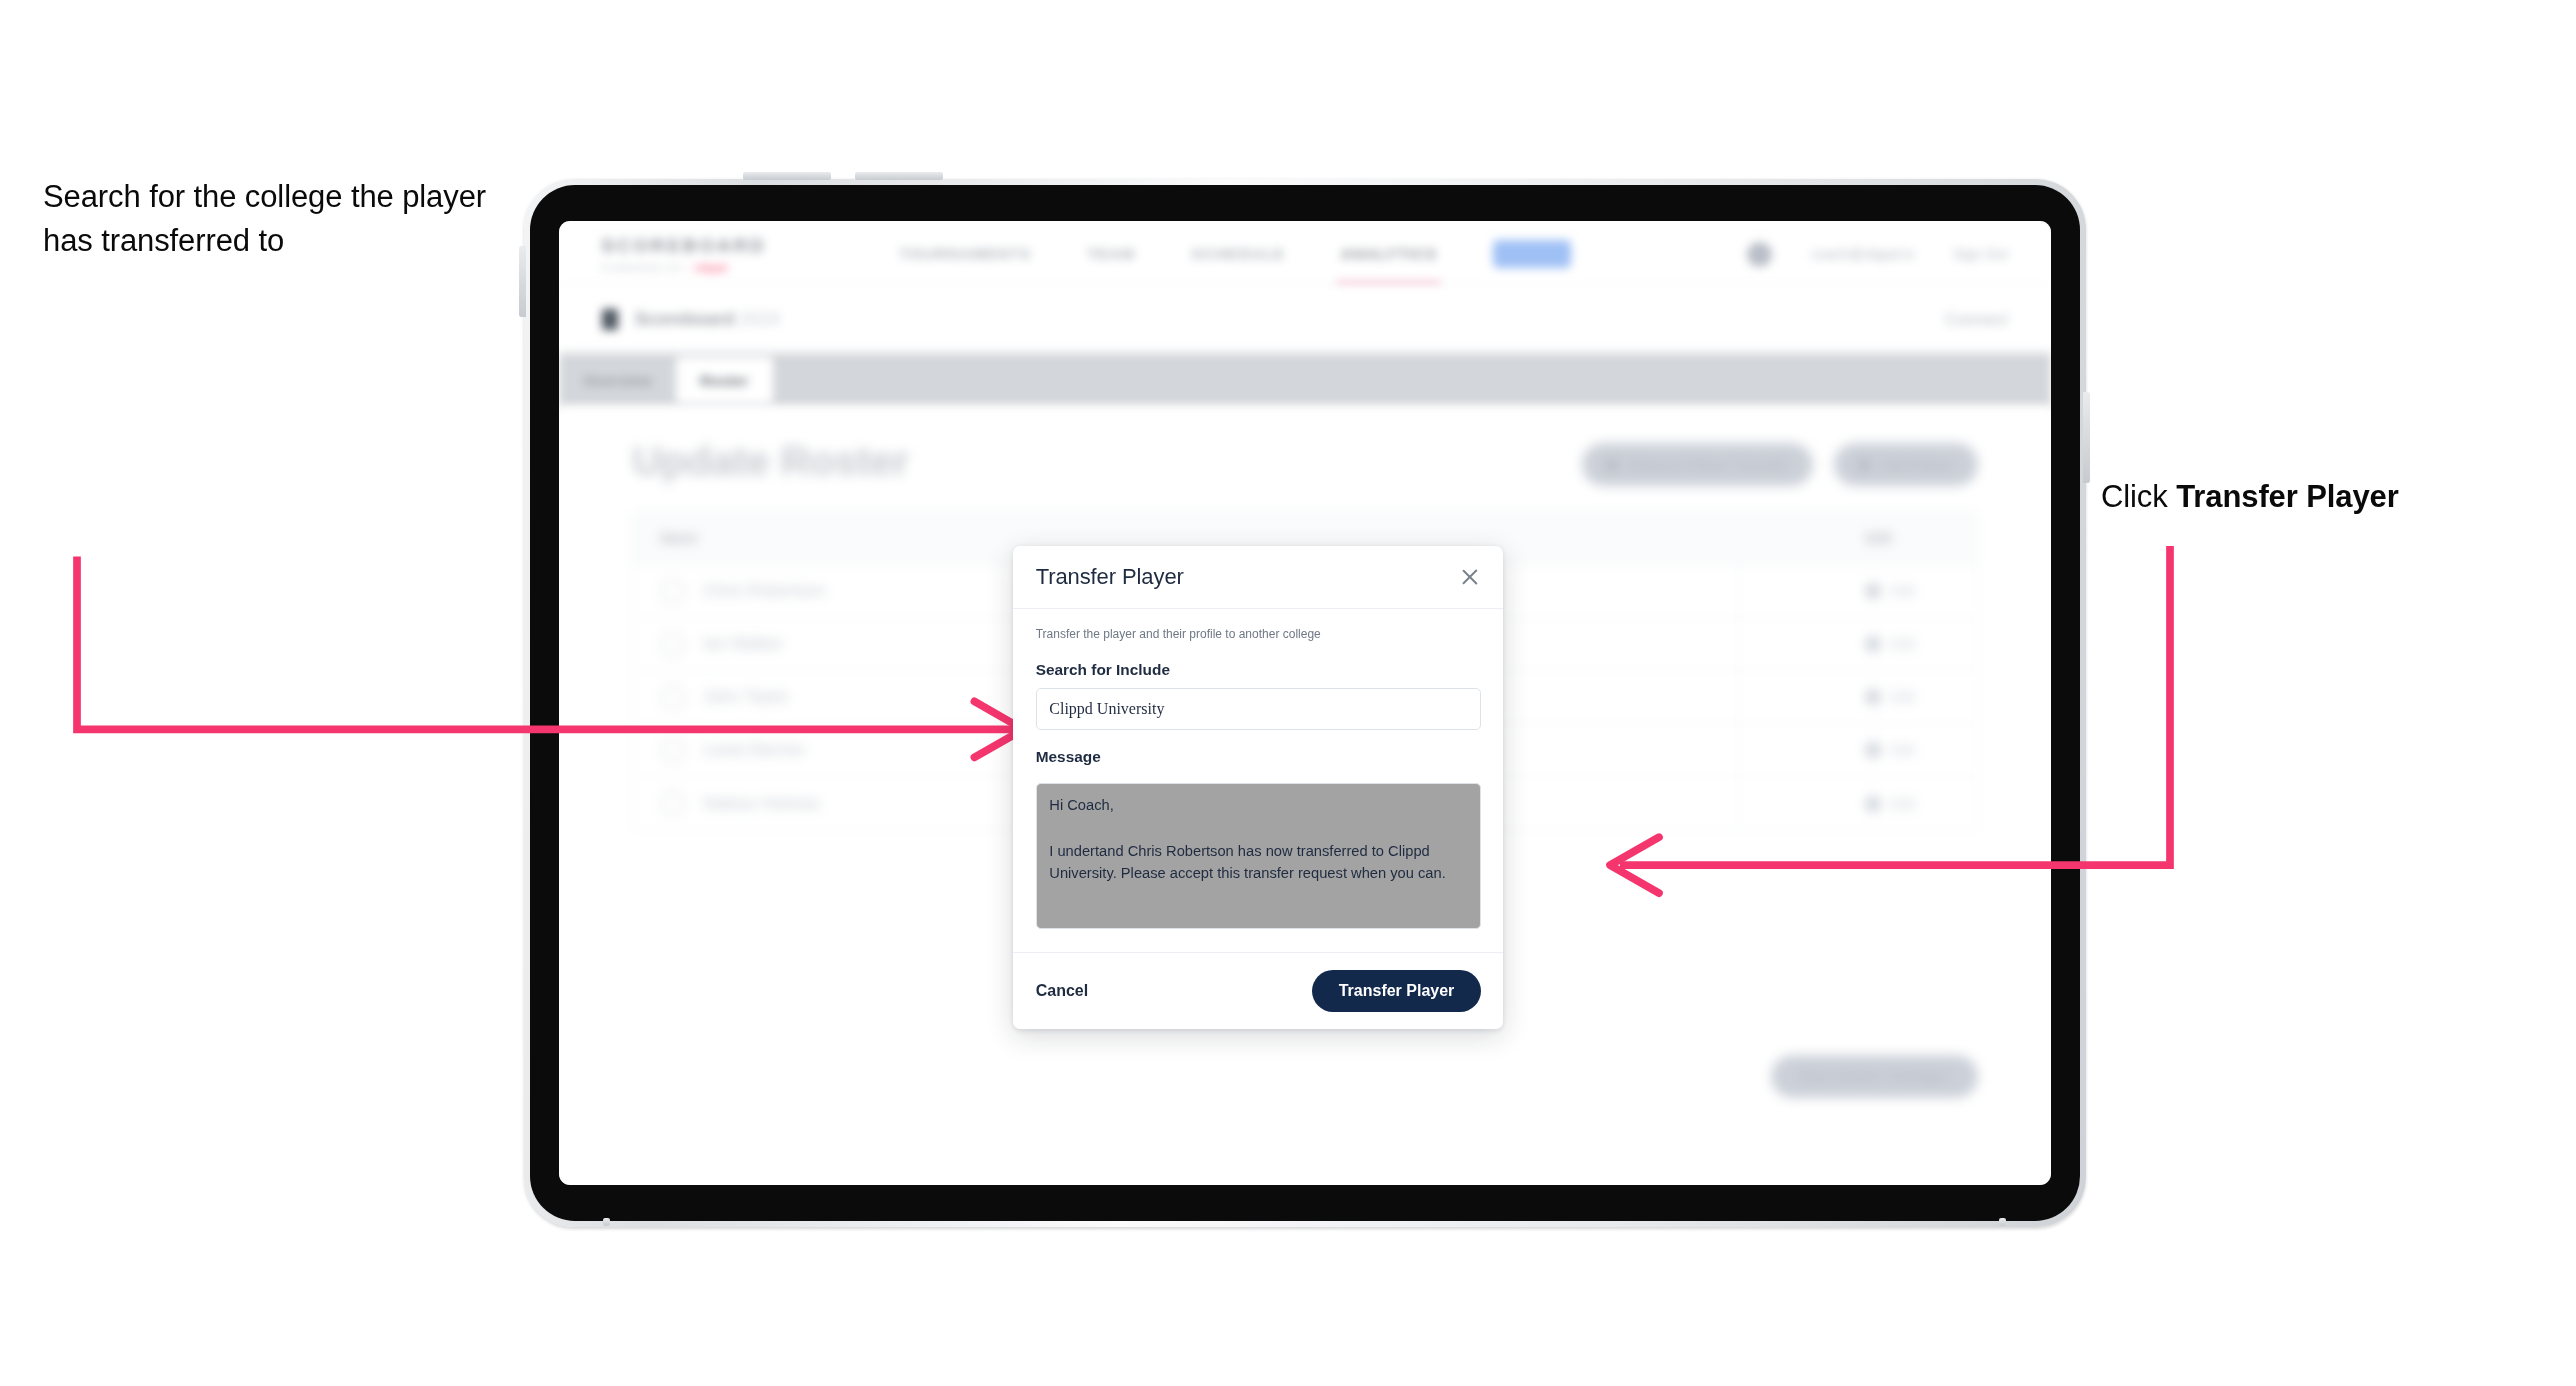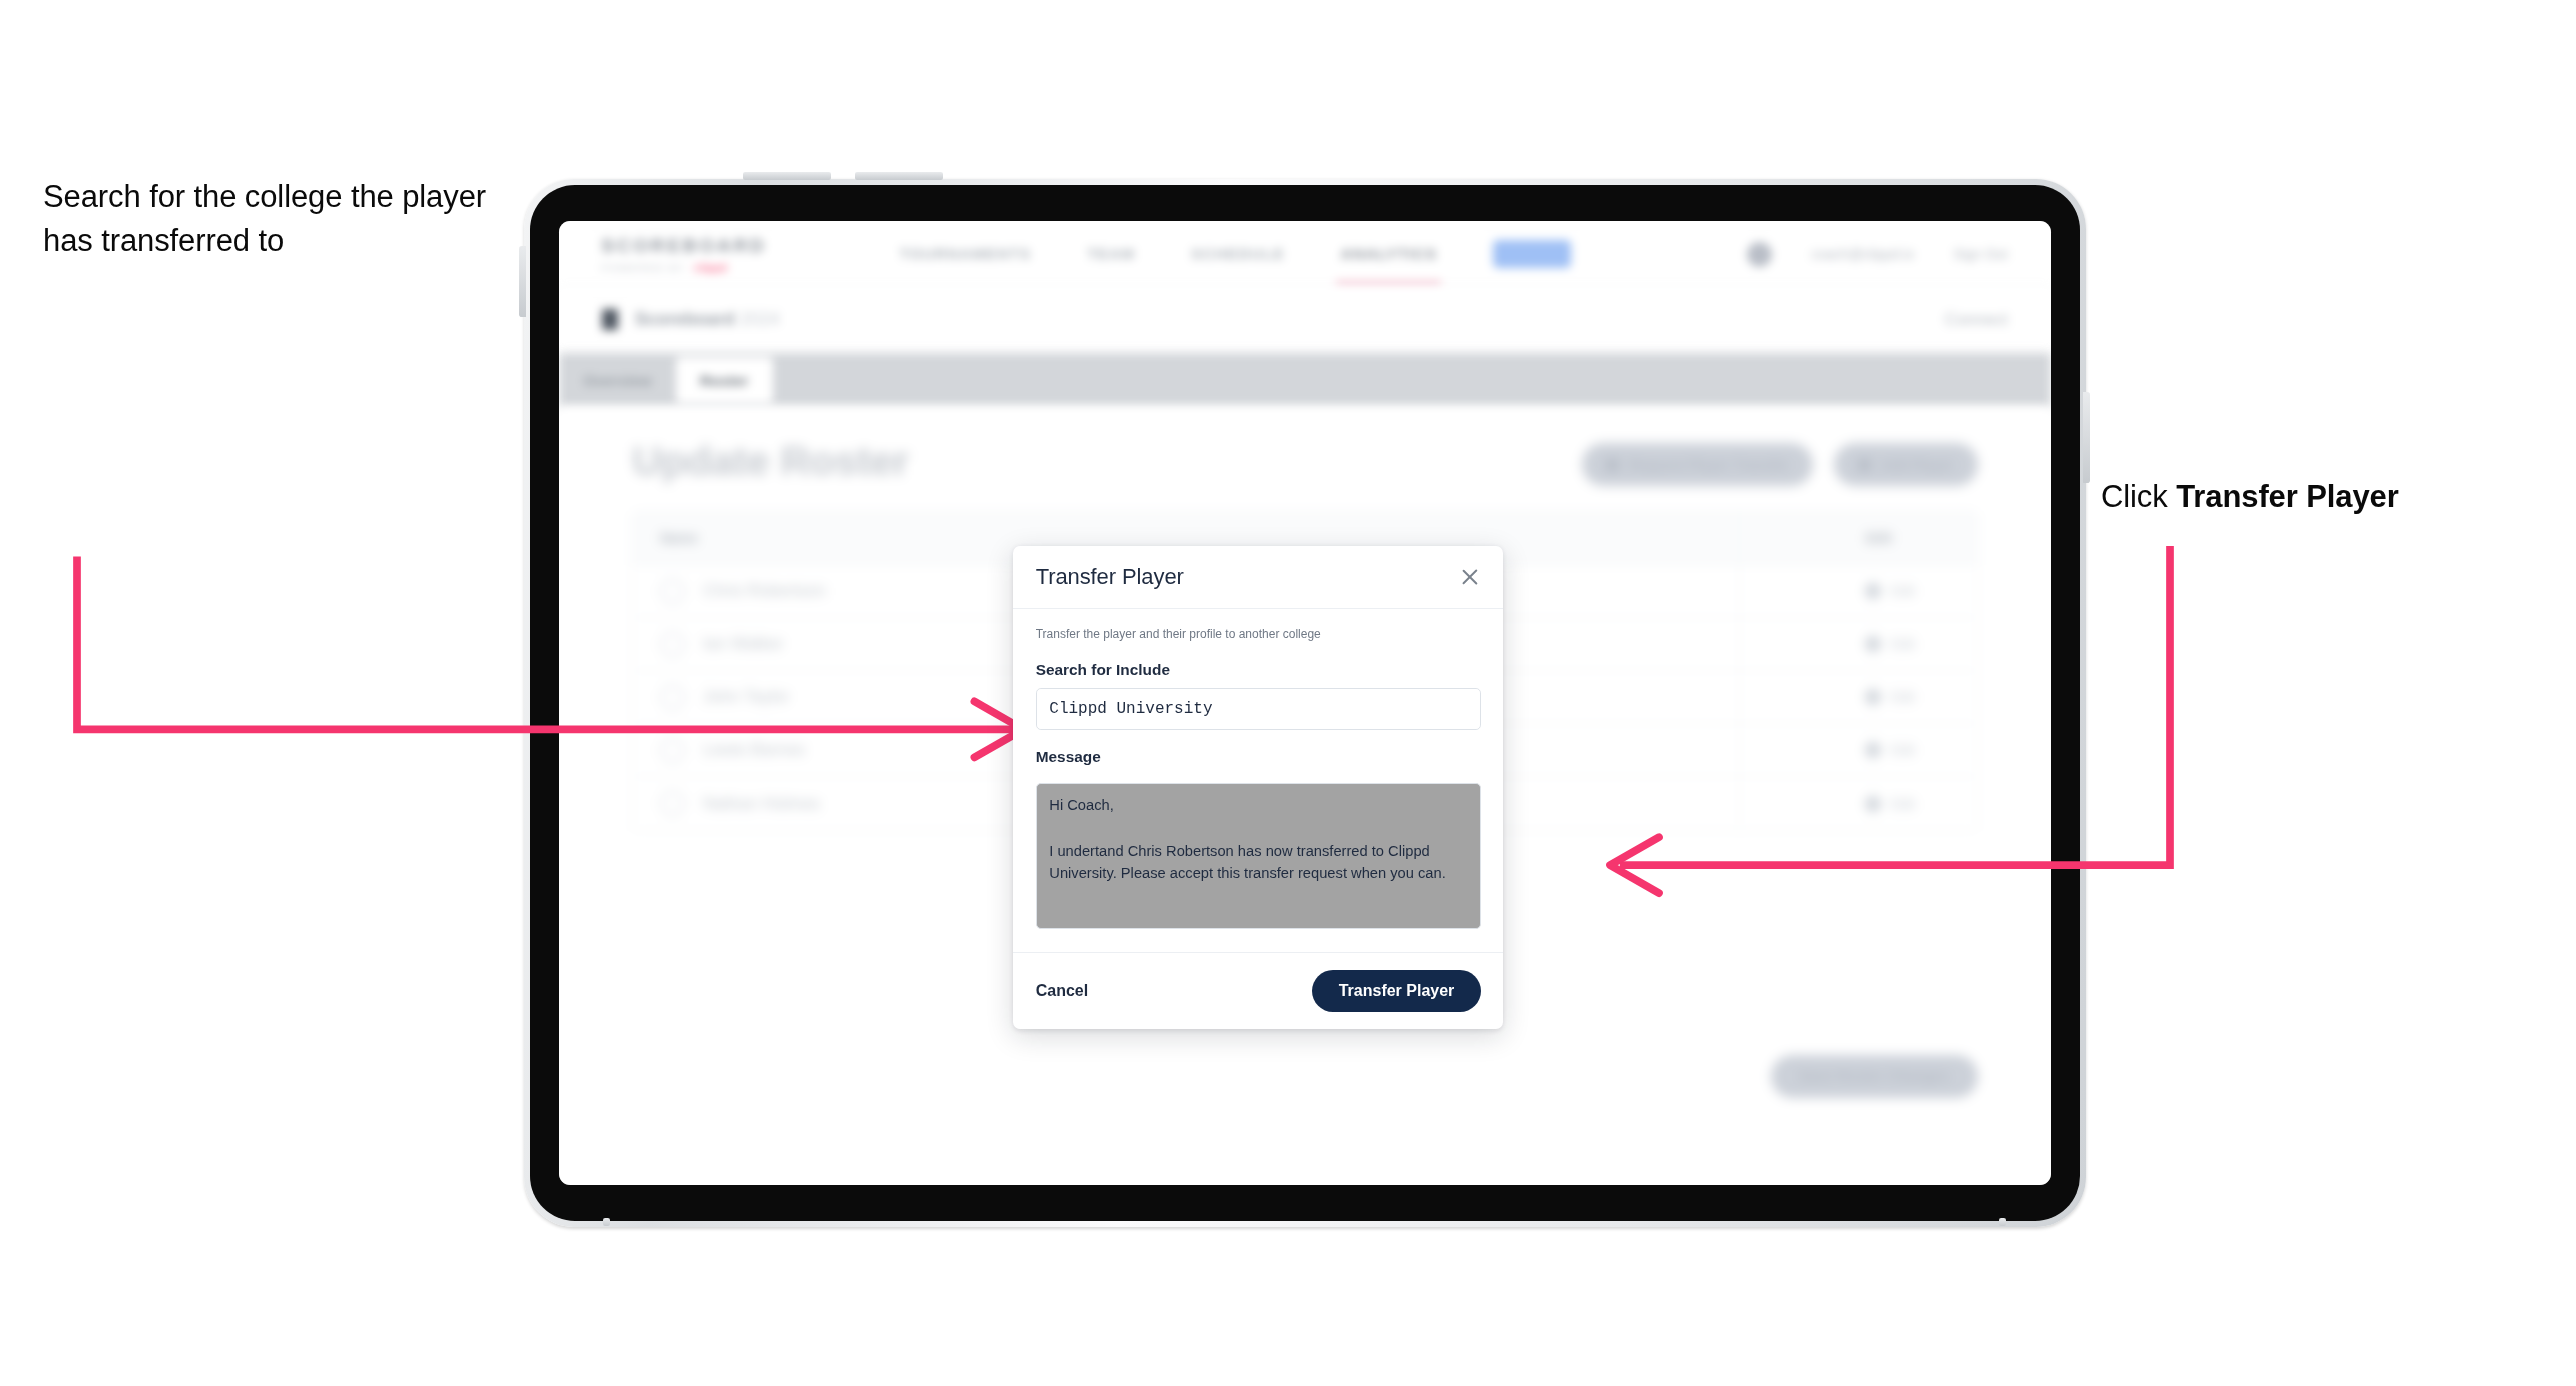--- a/index.html
+++ b/index.html
@@ -180,21 +180,21 @@
   #modal-close::before { transform: rotate(45deg); }
   #modal-close::after  { transform: rotate(-45deg); }
 
   #modal-body { padding: 18px 22.4px 21px 22.4px; }
   #modal-desc { font-size: 12px; color: #6f7885; margin-bottom: 19.6px; }
   .field-label { font-size: 15.4px; color: #1f2b40; font-weight: bold; margin-bottom: 9px; }
   #college-input {
     width: 100%; height: 42px;
     border: 0.7px solid #dde2e8; border-radius: 4.9px;
     padding: 0 12.6px;
-    font-family: Liberation Mono, monospace;
+    font-family: Liberation Serif, serif;
     font-size: 16px; color: #1f2b40;
     background: #fff; outline: none;
   }
   #msg-label { margin-top: 18px; }
   #message-box {
     width: 100%; height: 146px;
     border: 0.7px solid #dde2e8; border-radius: 4.9px;
     padding: 9.8px 12.6px;
     font-family: "Liberation Sans", sans-serif;
     font-size: 14.7px; line-height: 1.56; color: #1f2b40;

